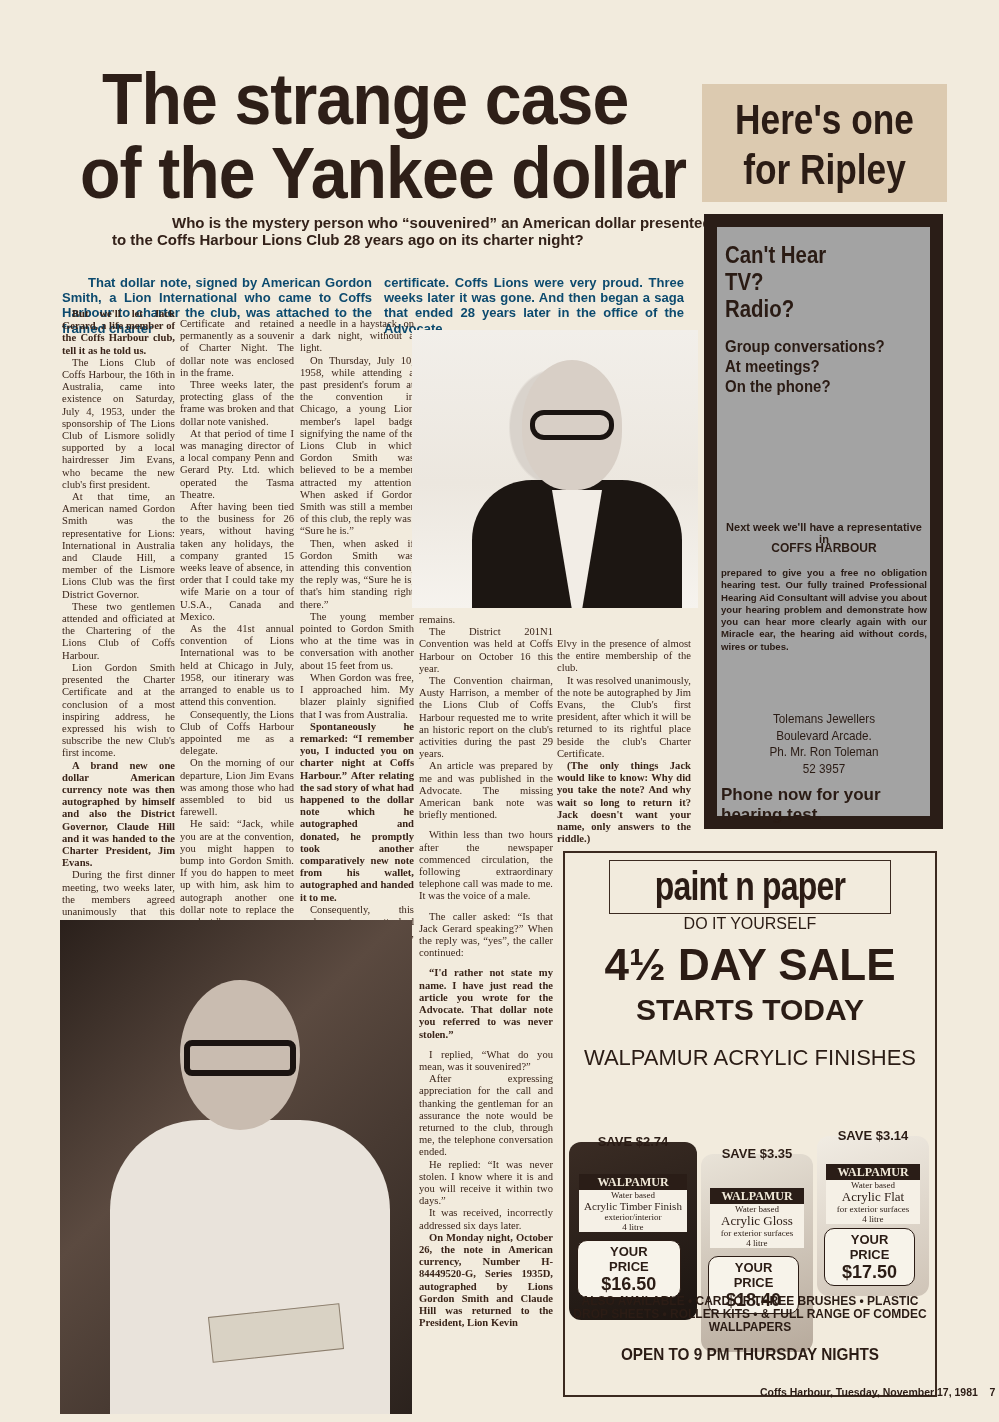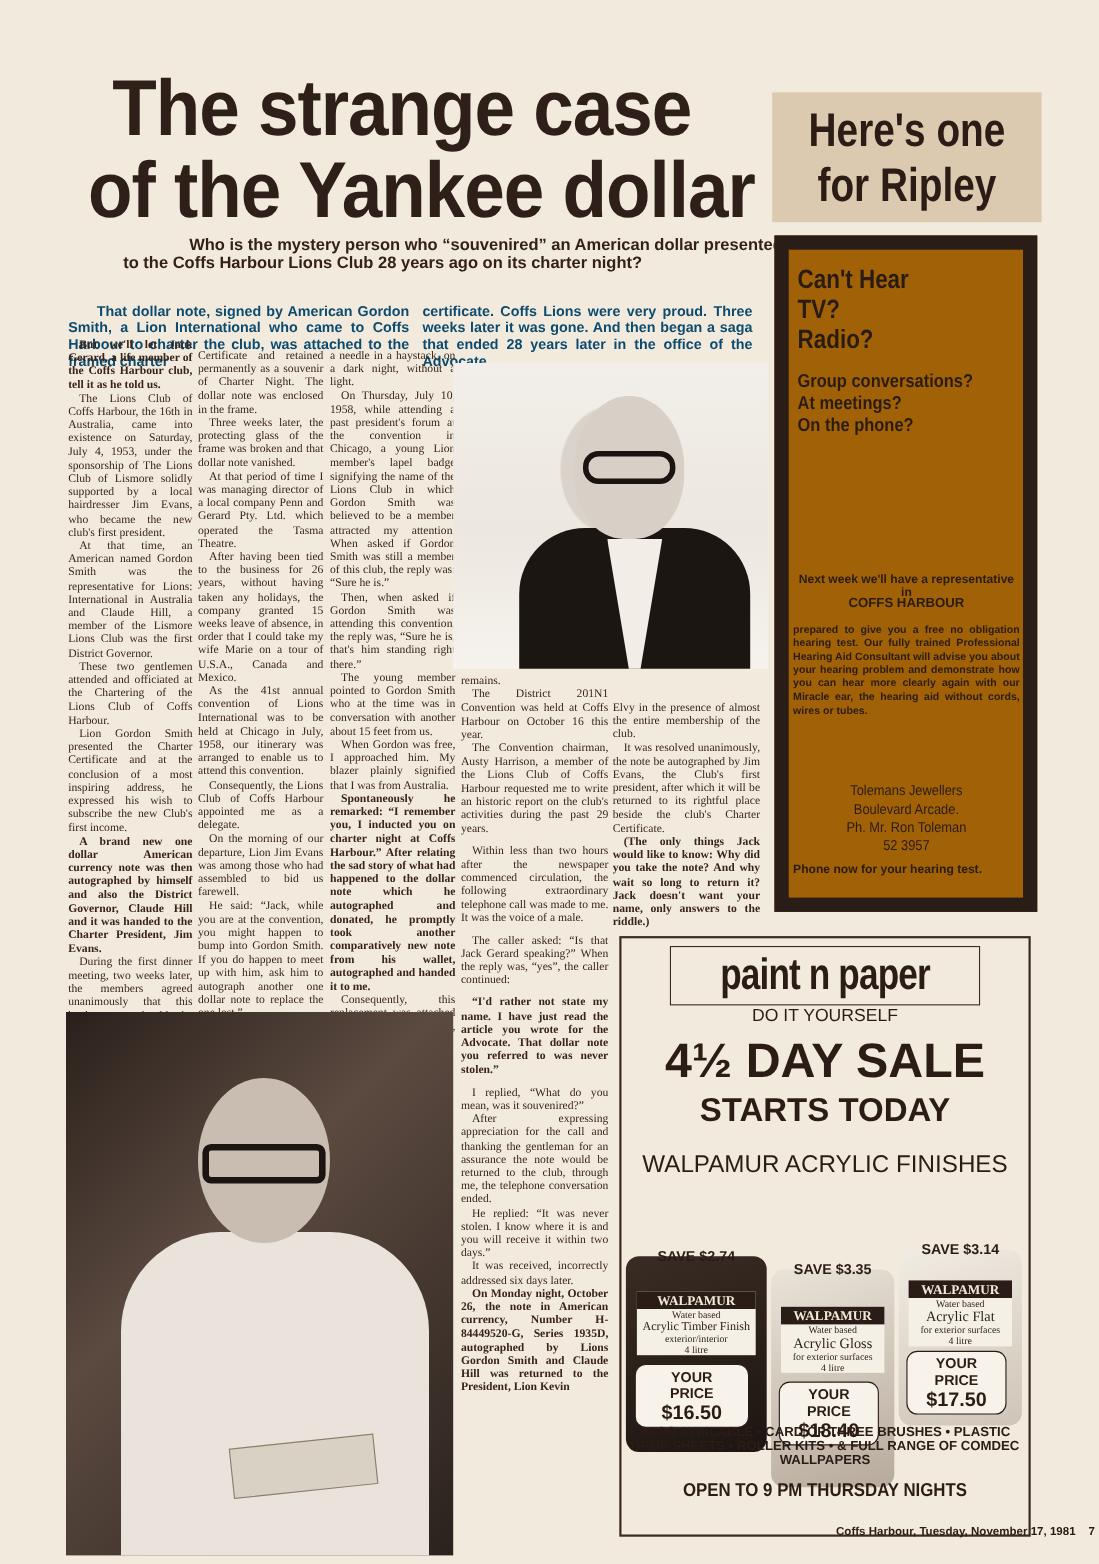--- a/index.html
+++ b/index.html
@@ -56,29 +56,29 @@
   .photo-bottom .body { position:absolute; left:50px; top:200px; width:280px; height:300px; background:#e9e3db; border-radius:90px 90px 0 0; }
   .photo-bottom .head { position:absolute; left:120px; top:60px; width:120px; height:150px; background:#c9bcb0; border-radius:50%; }
   .photo-bottom .glasses { position:absolute; left:124px; top:120px; width:112px; height:36px; border:6px solid #1b1411; border-radius:8px; box-sizing:border-box; }
   .photo-bottom .note { position:absolute; left:150px; top:390px; width:130px; height:44px; background:#d9d2c4; border:1px solid #8b7d6c; transform:rotate(-6deg); }
   
   .ripley { left:702px; top:84px; width:245px; height:118px; background:#dccab0;
     font-family:"Liberation Sans", sans-serif; font-weight:bold; font-size:43px; line-height:50px;
     color:#2b1c15; text-align:center; padding-top:10px; box-sizing:border-box; }
   .ripley div { transform:scaleX(0.82); }
   
-  .hear { left:704px; top:214px; width:239px; height:615px; border:13px solid #2a1d17; background:#a16207; box-sizing:border-box;
+  .hear { left:704px; top:214px; width:239px; height:615px; border:13px solid #2a1d17; background:#a3a3a3; box-sizing:border-box;
     font-family:"Liberation Sans", sans-serif; color:#2a1b14; }
   .hear .big { position:absolute; left:8px; top:14px; font-weight:bold; font-size:24px; line-height:27px; transform:scaleX(0.85); transform-origin:left; }
   .hear .mid { position:absolute; left:8px; top:110px; font-weight:bold; font-size:17px; line-height:20px; transform:scaleX(0.88); transform-origin:left; }
   .hear .next { position:absolute; left:4px; top:294px; width:206px; font-weight:bold; font-size:11px; text-align:center; }
   .hear .city { position:absolute; left:4px; top:314px; width:206px; font-weight:bold; font-size:12px; text-align:center; }
   .hear .desc { position:absolute; left:4px; top:340px; width:206px; font-weight:bold; font-size:9.6px; line-height:12.3px; text-align:justify; }
   .hear .addr { position:absolute; left:4px; top:484px; width:206px; font-size:13px; line-height:16.5px; text-align:center; transform:scaleX(0.9); }
-  .hear .cta { position:absolute; left:4px; top:558px; width:206px; font-weight:bold; font-size:11px; text-align:left; }
+  .hear .cta { position:absolute; left:4px; top:558px; width:206px; font-weight:bold; font-size:17px; text-align:left; }
   
   .paint { left:563px; top:851px; width:374px; height:546px; border:2px solid #3b2a20; box-sizing:border-box;
     font-family:"Liberation Sans", sans-serif; color:#2b1c15; text-align:center; }
   .paint .logo-box { position:absolute; left:44px; top:7px; width:280px; height:52px; border:1.5px solid #3b2a20; }
   .paint .logo { font-weight:bold; font-size:40px; line-height:50px; letter-spacing:-1px; transform:scaleX(0.8); }
   .paint .diy { position:absolute; left:0; top:62px; width:100%; font-size:16px; }
   .paint .sale { position:absolute; left:0; top:88px; width:100%; font-weight:bold; font-size:44px; line-height:48px; }
   .paint .starts { position:absolute; left:0; top:140px; width:100%; font-weight:bold; font-size:30px; }
   .paint .walpamur { position:absolute; left:0; top:192px; width:100%; font-size:22px; }
   .paint .cans { position:absolute; left:4px; top:232px; width:362px; height:190px;margin-top:47px; }
@@ -139,20 +139,21 @@
   <div class="suit"></div>
   <div class="shirt"></div>
   <div class="head"></div>
   <div class="glasses"></div>
 </div>
 
 <div class="abs col col4">
   <p style="text-indent:0">remains.</p>
   <p>The District 201N1 Convention was held at Coffs Harbour on October 16 this year.</p>
   <p>The Convention chairman, Austy Harrison, a member of the Lions Club of Coffs Harbour requested me to write an historic report on the club's activities during the past 29 years.</p>
+  <p>An article was prepared by me and was published in the Advocate. The missing American bank note was briefly mentioned.</p>
   <p class="gap">Within less than two hours after the newspaper commenced circulation, the following extraordinary telephone call was made to me. It was the voice of a male.</p>
   <p class="gap">The caller asked: “Is that Jack Gerard speaking?” When the reply was, “yes”, the caller continued:</p>
   <p class="b gap">“I'd rather not state my name. I have just read the article you wrote for the Advocate. That dollar note you referred to was never stolen.”</p>
   <p class="gap">I replied, “What do you mean, was it souvenired?”</p>
   <p>After expressing appreciation for the call and thanking the gentleman for an assurance the note would be returned to the club, through me, the telephone conversation ended.</p>
   <p>He replied: “It was never stolen. I know where it is and you will receive it within two days.”</p>
   <p>It was received, incorrectly addressed six days later.</p>
   <p class="b">On Monday night, October 26, the note in American currency, Number H-84449520-G, Series 1935D, autographed by Lions Gordon Smith and Claude Hill was returned to the President, Lion Kevin</p>
 </div>
 

